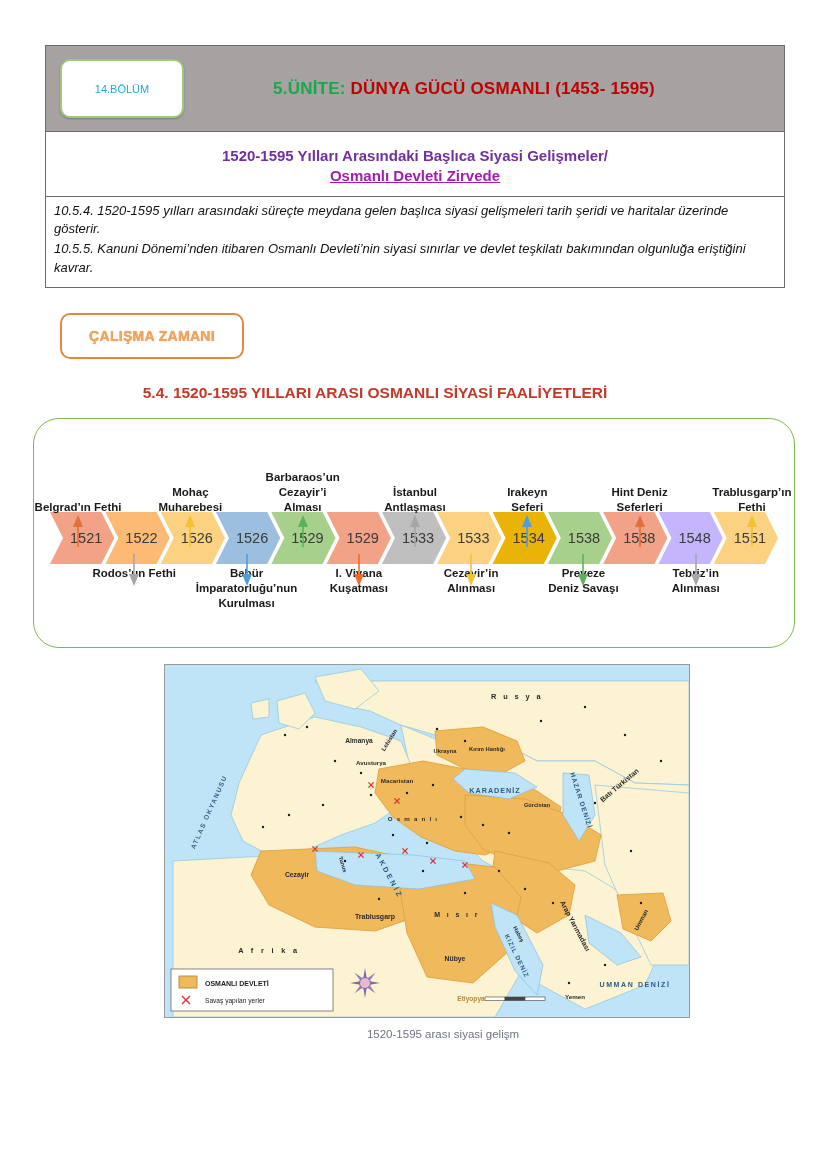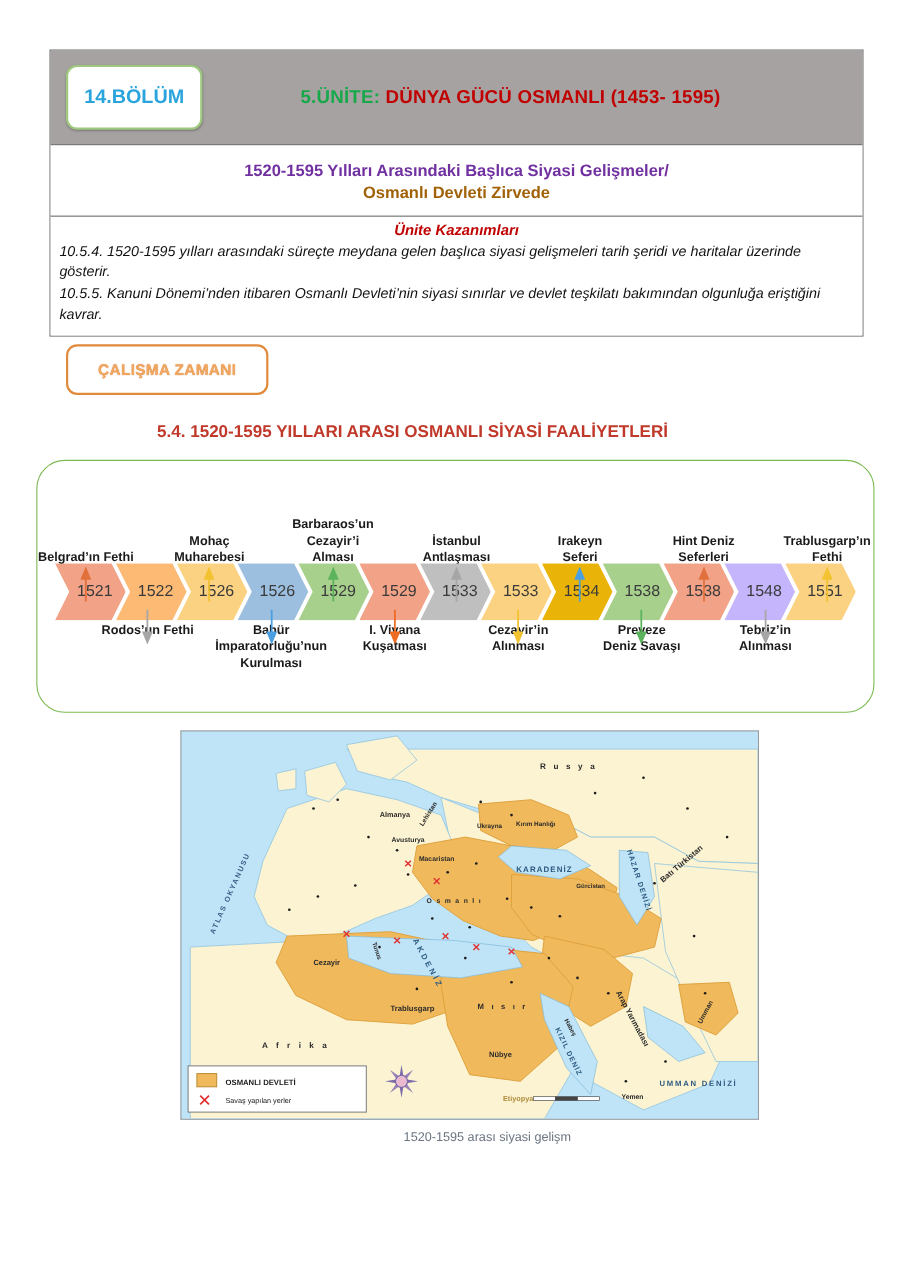--- a/index.html
+++ b/index.html
@@ -18,34 +18,34 @@
   }
   .hdr-bar{
     background:#a6a2a2; height:85px; display:flex; align-items:center;
     box-sizing:border-box; padding-left:14px;
   }
   .bolum-box{
     background:#ffffff; border:2px solid #9ec97f; border-radius:10px;
     width:120px; height:55px; display:flex; align-items:center; justify-content:center;
     box-shadow:0 1px 2px rgba(0,0,0,.25); flex:none;
   }
-  .bolum-box span{color:#2aa4dd; font-weight:bold; font-size:18px;}
+  .bolum-box span{color:#2aa4dd; font-weight:normal; font-size:11px;}
   .unite-title{
     flex:1; text-align:center; font-size:17px; font-weight:bold;
     letter-spacing:.2px; padding-right:40px;
   }
   .unite-title .g{color:#17a84a;}
   .unite-title .r{color:#c00000;}
 
   .subtitle-box{
     border-top:1px solid #6b6b6b; background:#fff; padding:14px 10px 9px;
     text-align:center;
   }
   .subtitle-1{color:#7030a0; font-weight:bold; font-size:15px; line-height:1.35;}
-  .subtitle-2{color:#a16207; font-weight:bold; font-size:15px; line-height:1.35;}
+  .subtitle-2{color:#a21caf; font-weight:bold; font-size:15px; line-height:1.35;text-decoration:underline;}
 
   .kazanim-box{
     border-top:1px solid #6b6b6b; background:#fff; padding:5px 8px 8px 8px;
   }
   .kazanim-head{
     text-align:center; color:#c00000; font-weight:bold; font-style:italic;
     font-size:13.5px; margin-bottom:3px;
   }
   .kazanim-p{
     font-style:italic; font-size:13px; line-height:1.45; color:#111;
@@ -128,21 +128,20 @@
         <span class="r">DÜNYA GÜCÜ OSMANLI (1453- 1595)</span>
       </div>
     </div>
 
     <div class="subtitle-box">
       <div class="subtitle-1">1520-1595 Yılları Arasındaki Başlıca Siyasi Gelişmeler/</div>
       <div class="subtitle-2">Osmanlı Devleti Zirvede</div>
     </div>
 
     <div class="kazanim-box">
-      <div class="kazanim-head">Ünite Kazanımları</div>
       <p class="kazanim-p">10.5.4. 1520-1595 yılları arasındaki süreçte meydana gelen başlıca siyasi gelişmeleri tarih şeridi ve haritalar üzerinde gösterir.</p>
       <p class="kazanim-p">10.5.5. Kanuni Dönemi’nden itibaren Osmanlı Devleti’nin siyasi sınırlar ve devlet teşkilatı bakımından olgunluğa eriştiğini kavrar.</p>
     </div>
   </div>
 
   <div class="calisma">
     <span>ÇALIŞMA ZAMANI</span>
   </div>
 
   <div class="sec-head">5.4. 1520-1595 YILLARI ARASI OSMANLI SİYASİ FAALİYETLERİ</div>

